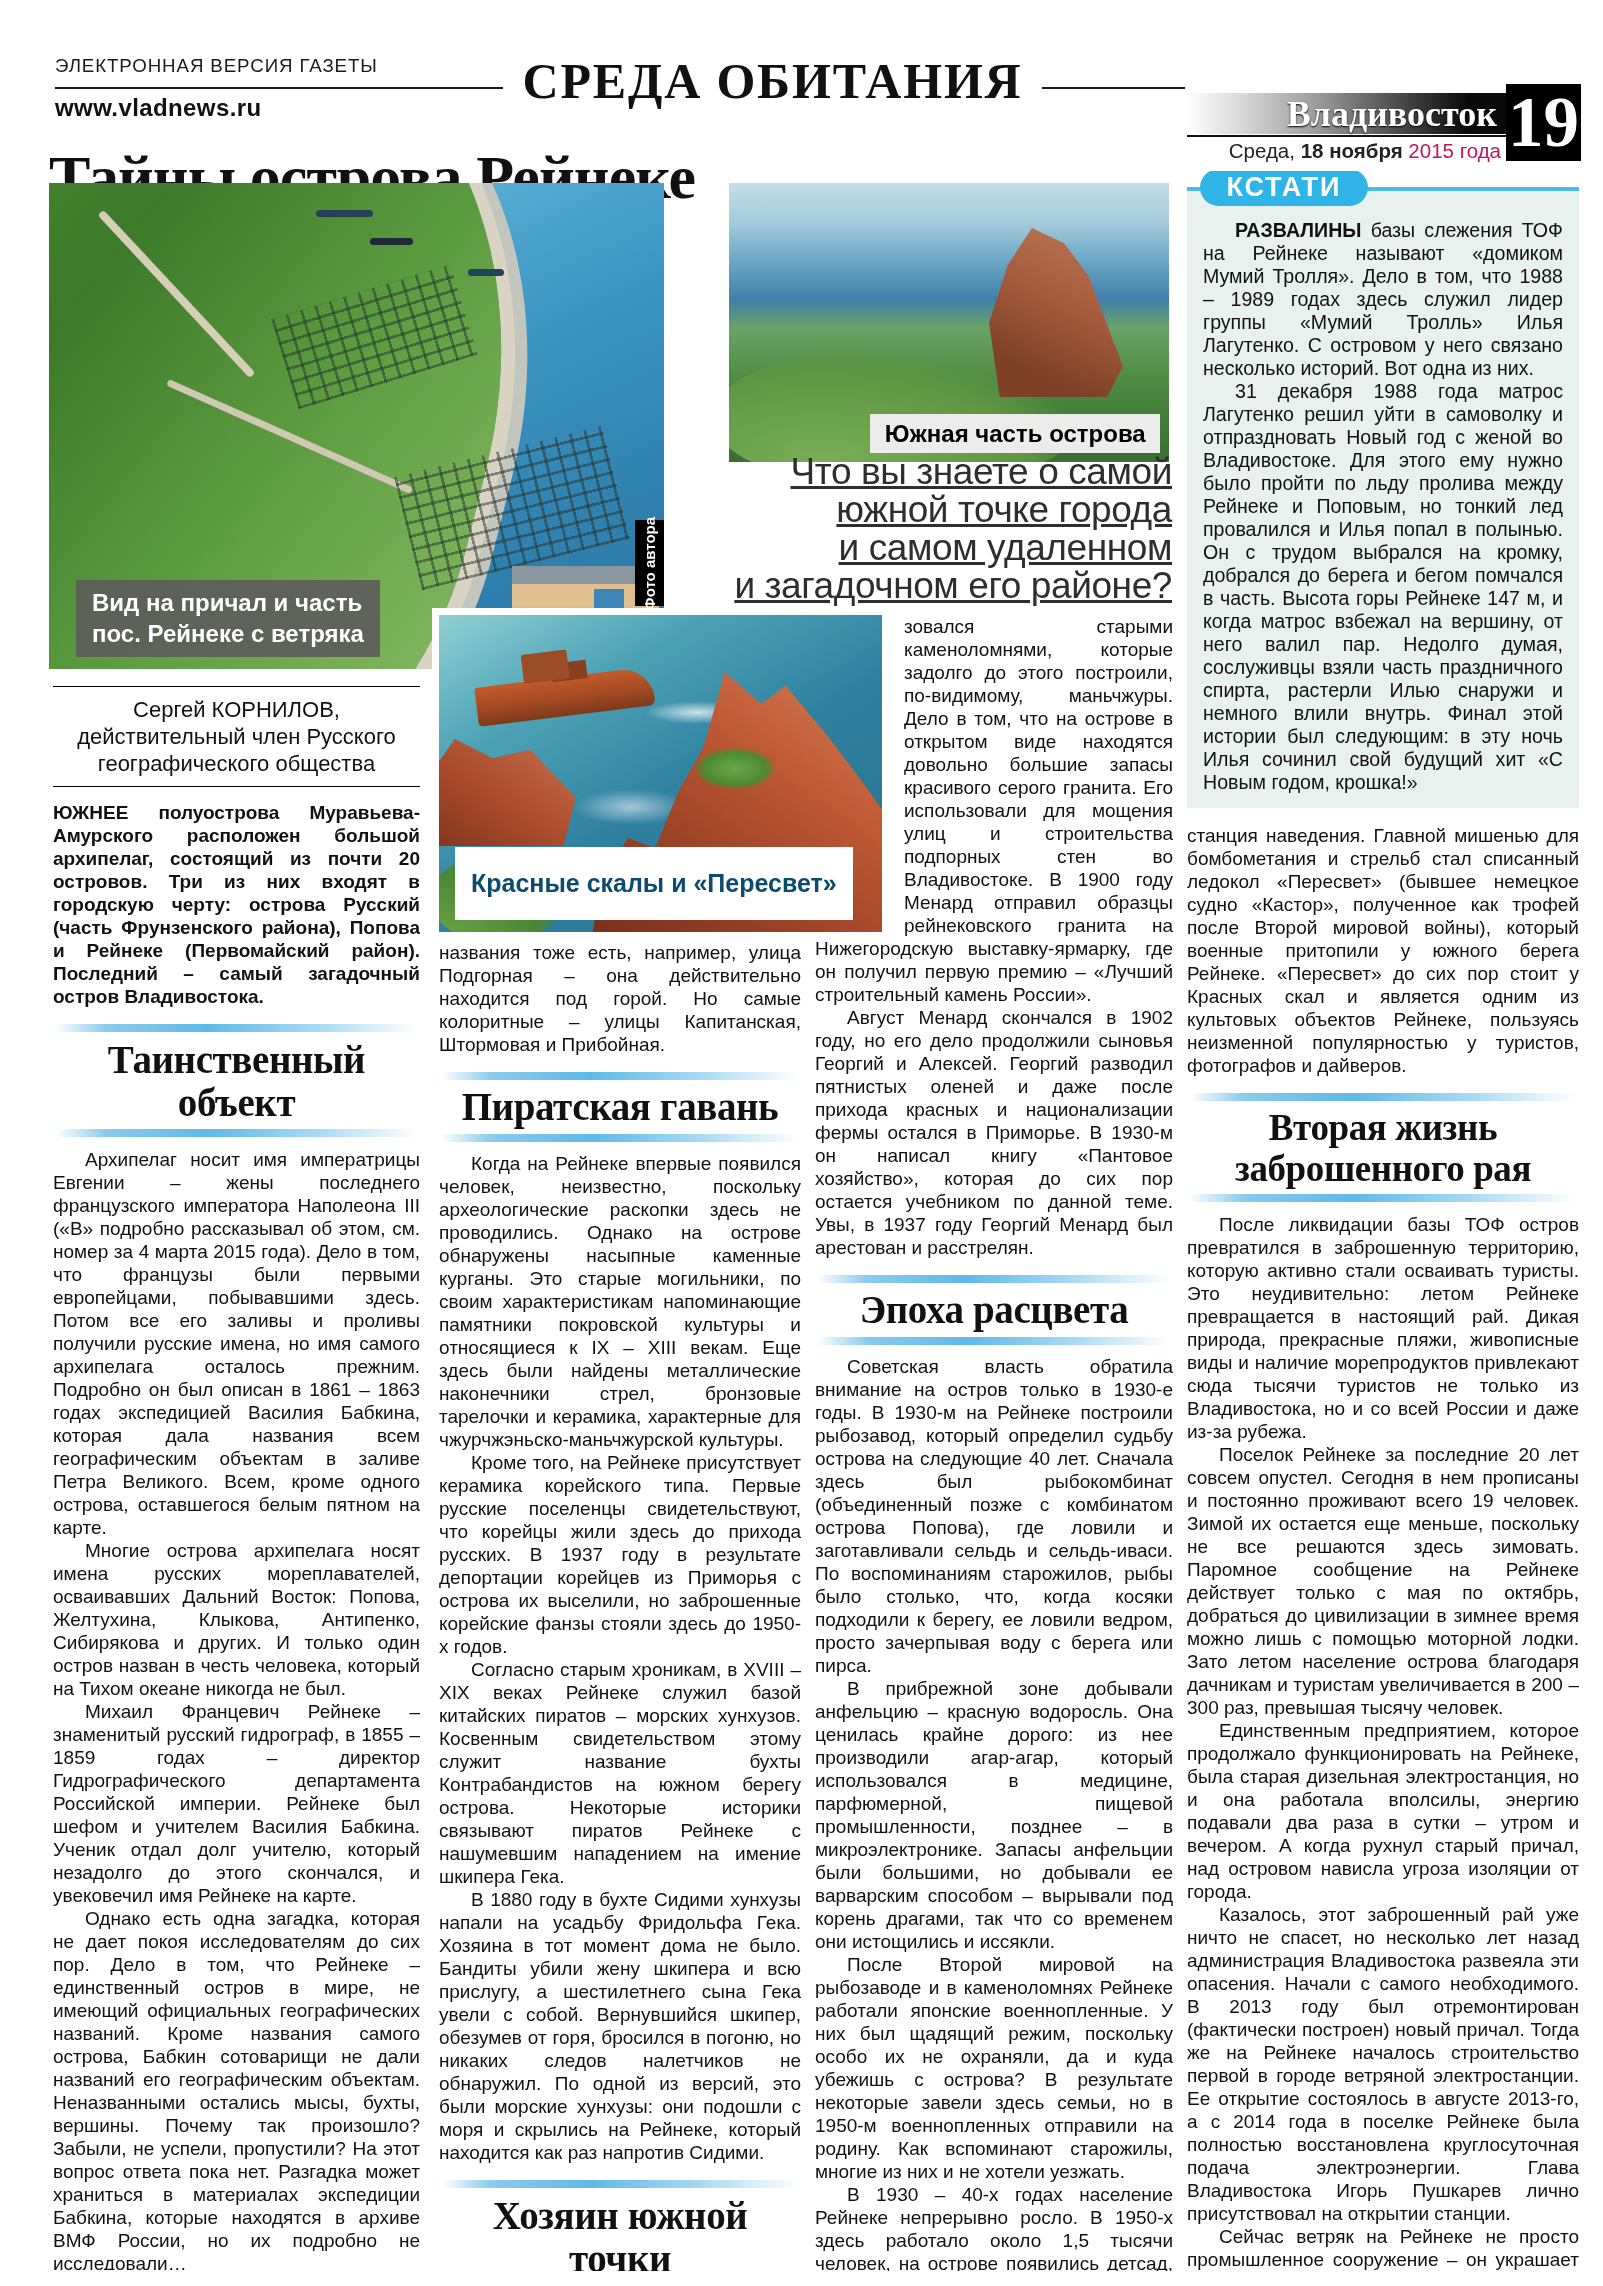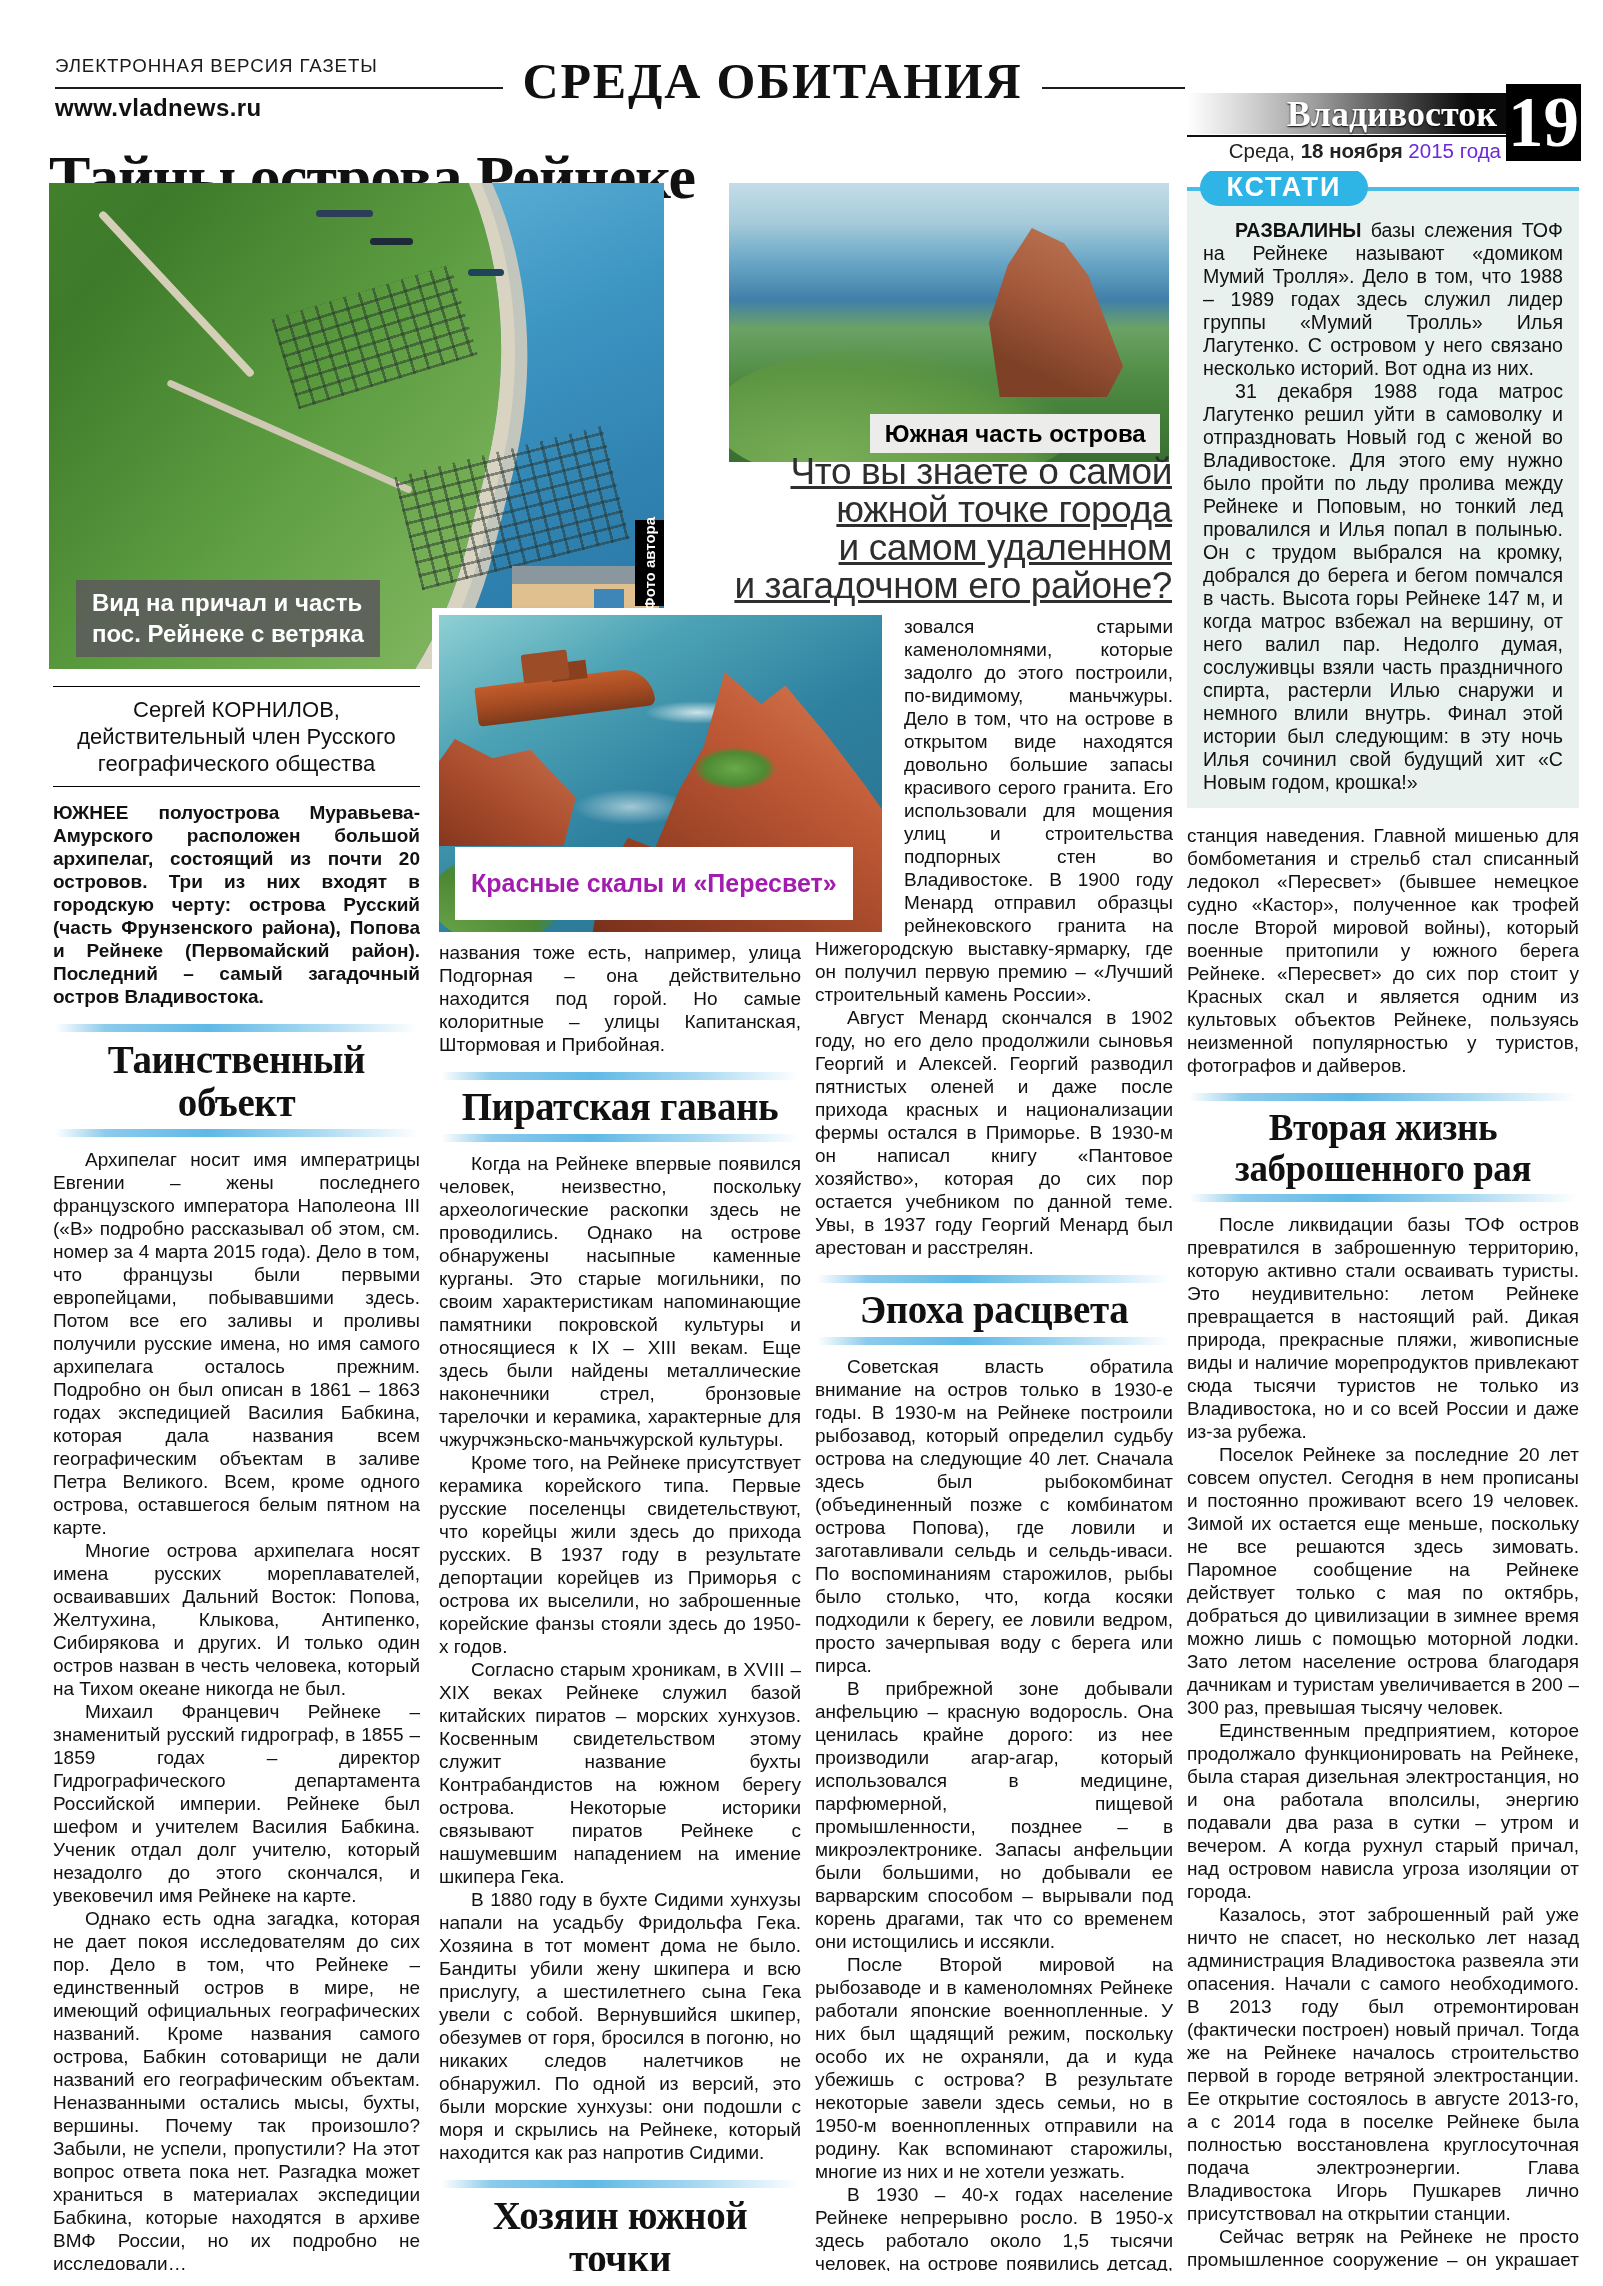--- a/index.html
+++ b/index.html
@@ -14,21 +14,21 @@
   .mast-bar{position:absolute;left:1187px;top:93px;width:319px;height:41px;
         background:linear-gradient(90deg,#ffffff 0%,#d6d6d6 18%,#9d9d9d 40%,#4c4c4c 66%,#0a0a0a 88%);
         display:flex;align-items:center;justify-content:flex-end;padding-right:9px;box-sizing:border-box;text-align:right;}
   .mast-bar span{font-family:"Liberation Serif",serif;font-weight:bold;font-size:36px;color:#fff;text-shadow:0 0.9px 1.8px #000;}
   .mast-rule{position:absolute;left:1187px;top:135px;width:319px;height:1.8px;background:#111;}
   .page-num{position:absolute;left:1506px;top:84px;width:75px;height:77px;background:#000;color:#fff;
         font-family:"Liberation Serif",serif;font-weight:bold;font-size:71px;display:flex;align-items:center;
         justify-content:center;z-index:3;}
   .date-line{position:absolute;left:1187px;top:139px;width:314px;text-align:right;font-size:20.5px;color:#222;white-space:nowrap;}
   .date-line .db{font-weight:bold;}
-  .date-line .ds{color:#6d28d9;}
+  .date-line .ds{color:#be185d;}
   
   .headline{position:absolute;left:49px;top:100px;width:1123px;font-family:"Liberation Serif",serif;
         font-weight:bold;font-size:62px;letter-spacing:-0.9px;}
   
   .photo{position:absolute;overflow:hidden;}
   .photo1{left:49px;top:183px;width:615px;height:486px;background:linear-gradient(155deg,#9ed4ea 0%,#5cb1d6 22%,#3d95c2 48%,#2e80ae 78%,#2a77a4 100%);}
   .p1-land{position:absolute;left:-32%;top:-38%;width:104%;height:168%;transform:rotate(14deg);
         border-radius:0 48% 42% 0;background:linear-gradient(115deg,#518f35 0%,#3d7a2a 35%,#5c9c40 62%,#79b159 85%,#8cbb6a 100%);
         box-shadow:14.3px 0 0 #d9d3c1,27px 0 0 #c2c6bd;}
   .p1-road{position:absolute;left:16px;top:107px;width:223px;height:8px;background:#d6cfb8;transform:rotate(47deg);border-radius:5.3px;}
@@ -66,21 +66,21 @@
         clip-path:polygon(44% 0,56% 12%,64% 5%,78% 24%,90% 42%,100% 58%,100% 100%,0 100%,3% 80%,12% 62%,21% 66%,29% 44%,37% 28%);}
   .p3-rocks2{position:absolute;left:-14.3px;bottom:86px;width:151px;height:107px;
         background:linear-gradient(215deg,#c9714c 0%,#a84b2c 55%,#81351d 100%);
         clip-path:polygon(20% 0,45% 18%,70% 10%,100% 55%,92% 100%,0 100%,0 40%);}
   .p3-tuft{position:absolute;right:107px;bottom:143px;width:80px;height:41px;border-radius:50%;
         background:radial-gradient(ellipse,#6aa849 0%,#4d8a33 55%,rgba(77,138,51,0) 75%);}
   .p3-grass{position:absolute;left:-9px;bottom:-10.7px;width:134px;height:89px;border-radius:50%;
         background:radial-gradient(ellipse at 10% 90%,#67a246 0%,#4b8733 55%,rgba(75,135,51,0) 74%);}
   .p3-foam{position:absolute;left:134px;bottom:107px;width:116px;height:36px;border-radius:50%;
         background:radial-gradient(ellipse,rgba(255,255,255,.55),rgba(255,255,255,0) 70%);}
-  .photo-cap-white{position:absolute;left:16px;bottom:12.5px;background:#fff;color:#a21caf;
+  .photo-cap-white{position:absolute;left:16px;bottom:12.5px;background:#fff;color:#0c4a6e;
         font-weight:bold;font-size:25px;padding:22px 16px;}
   .photo-credit{position:absolute;left:635px;top:520px;width:28.5px;height:86px;background:#000;z-index:4;
         display:flex;align-items:center;justify-content:center;}
   .photo-credit span{color:#fff;font-weight:bold;font-size:15px;white-space:nowrap;transform:rotate(-90deg);}
   
   .pull-quote{position:absolute;left:624px;top:453px;width:548px;text-align:right;color:#2e2e2e;
         font-size:37px;line-height:38px;letter-spacing:-0.4px;text-decoration:underline;}
   
   .col{position:absolute;overflow:hidden;}
   .col p{font-size:19px;line-height:23px;text-align:justify;text-indent:32px;margin:0;}

